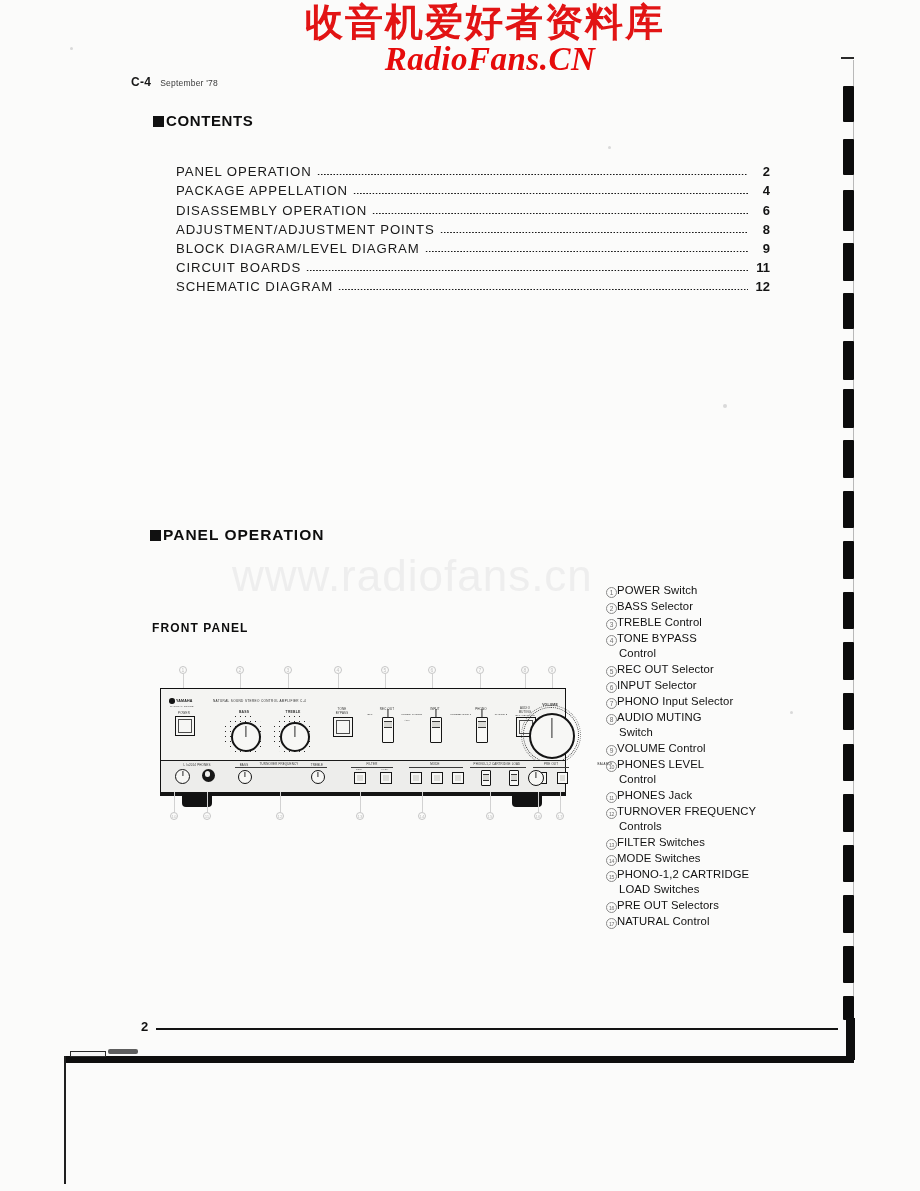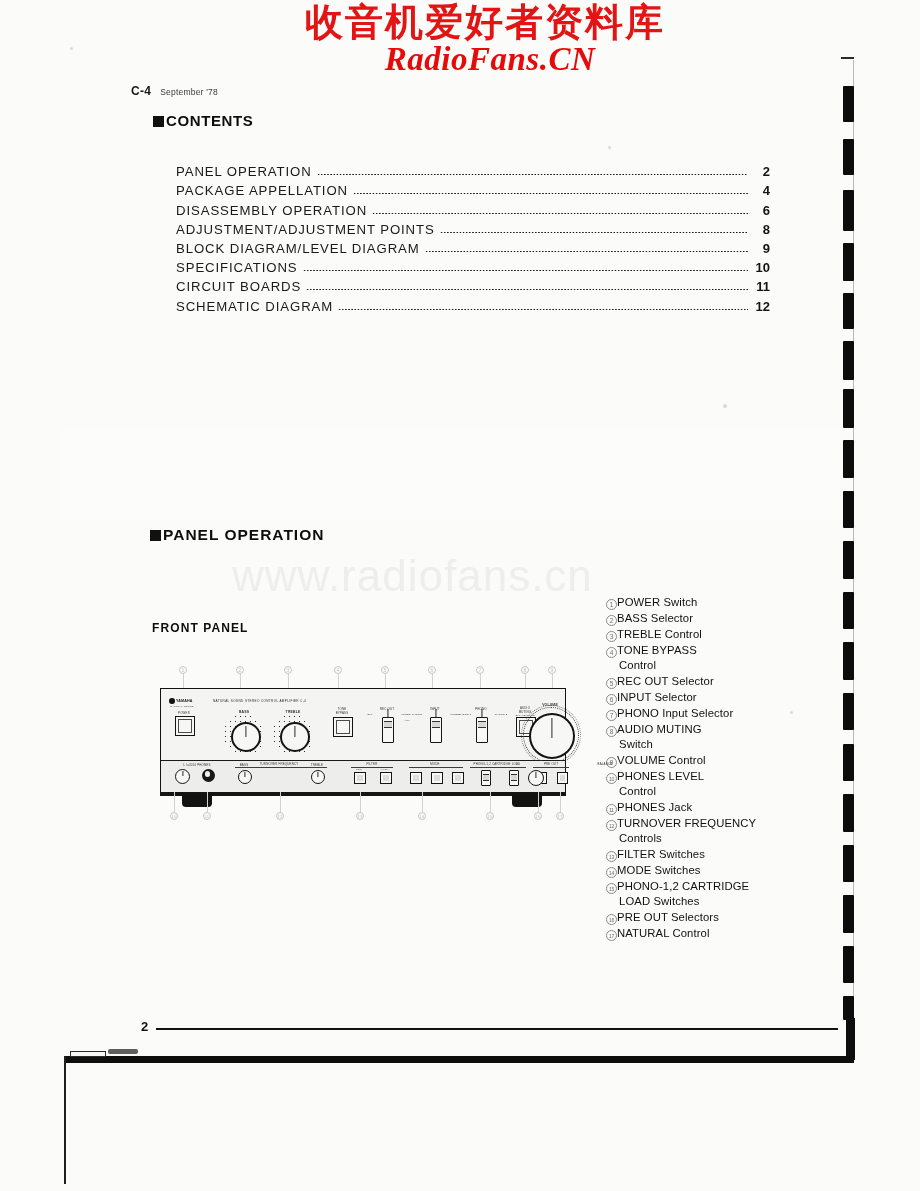--- a/index.html
+++ b/index.html
@@ -34,21 +34,21 @@
 
   
   #wm-ghost{
     position:absolute;left:232px;top:551px;
     font-family:"Liberation Sans","DejaVu Sans",sans-serif;
     font-size:44px;color:#eeeeee;letter-spacing:1px;
     white-space:nowrap;user-select:none;
   }
 
   
-  #doccode{position:absolute;left:131px;top:81px;white-space:nowrap;}
+  #doccode{position:absolute;left:131px;top:72px;white-space:nowrap;}
   #doccode .code{font-weight:bold;font-size:12px;color:#171717;letter-spacing:.3px;}
   #doccode .date{font-size:8.5px;color:#3a3a3a;margin-left:9px;letter-spacing:.2px;}
 
   
   .sec-head{position:absolute;white-space:nowrap;
     font-weight:bold;color:#0d0d0d;letter-spacing:.6px;}
   .sq{display:inline-block;width:11px;height:11px;background:#111;
       vertical-align:-1px;margin-right:2px;}
   #head-contents{left:153px;top:112px;font-size:15px;}
   #head-panelop{left:150px;top:526px;font-size:15.5px;letter-spacing:1px;}
@@ -70,21 +70,21 @@
     font-size:13px;color:#141414;flex:0 0 auto;text-align:right;width:20px;
     font-weight:600;
   }
 
   
   .bind{position:absolute;left:843px;width:11px;background:#0c0c0c;border-radius:1px;}
   #bindrule{position:absolute;left:853px;top:60px;width:1px;height:960px;background:#b9b9b9;}
   #topnick{position:absolute;left:841px;top:57px;width:13px;height:2px;background:#2a2a2a;}
 
   
-  #legend{position:absolute;left:606px;top:583px;width:180px;margin-top:12px;}
+  #legend{position:absolute;left:606px;top:583px;width:180px;}
   .lg-item{display:flex;align-items:flex-start;margin-bottom:1px;}
   .lg-num{
     flex:0 0 auto;width:11px;height:11px;border:1px solid #8a8a8a;border-radius:50%;
     font-size:6.6px;line-height:10px;text-align:center;color:#6f6f6f;
     margin-top:3.5px;box-sizing:border-box;letter-spacing:-.4px;
   }
   .lg-text{font-size:11.3px;color:#111;line-height:1.33;letter-spacing:.1px;}
   .lg-text .b{font-weight:500;}
   .lg-text .cont{display:block;margin-left:2px;}
 
@@ -198,25 +198,20 @@
       </div>
       <div class="toc-row">
         <span class="toc-label">ADJUSTMENT/ADJUSTMENT  POINTS</span>
         <span class="toc-dots"></span>
         <span class="toc-page">8</span>
       </div>
       <div class="toc-row">
         <span class="toc-label">BLOCK  DIAGRAM/LEVEL  DIAGRAM</span>
         <span class="toc-dots"></span>
         <span class="toc-page">9</span>
-      </div>
-      <div class="toc-row">
-        <span class="toc-label">SPECIFICATIONS</span>
-        <span class="toc-dots"></span>
-        <span class="toc-page">10</span>
       </div>
       <div class="toc-row">
         <span class="toc-label">CIRCUIT  BOARDS</span>
         <span class="toc-dots"></span>
         <span class="toc-page">11</span>
       </div>
       <div class="toc-row">
         <span class="toc-label">SCHEMATIC  DIAGRAM</span>
         <span class="toc-dots"></span>
         <span class="toc-page">12</span>

